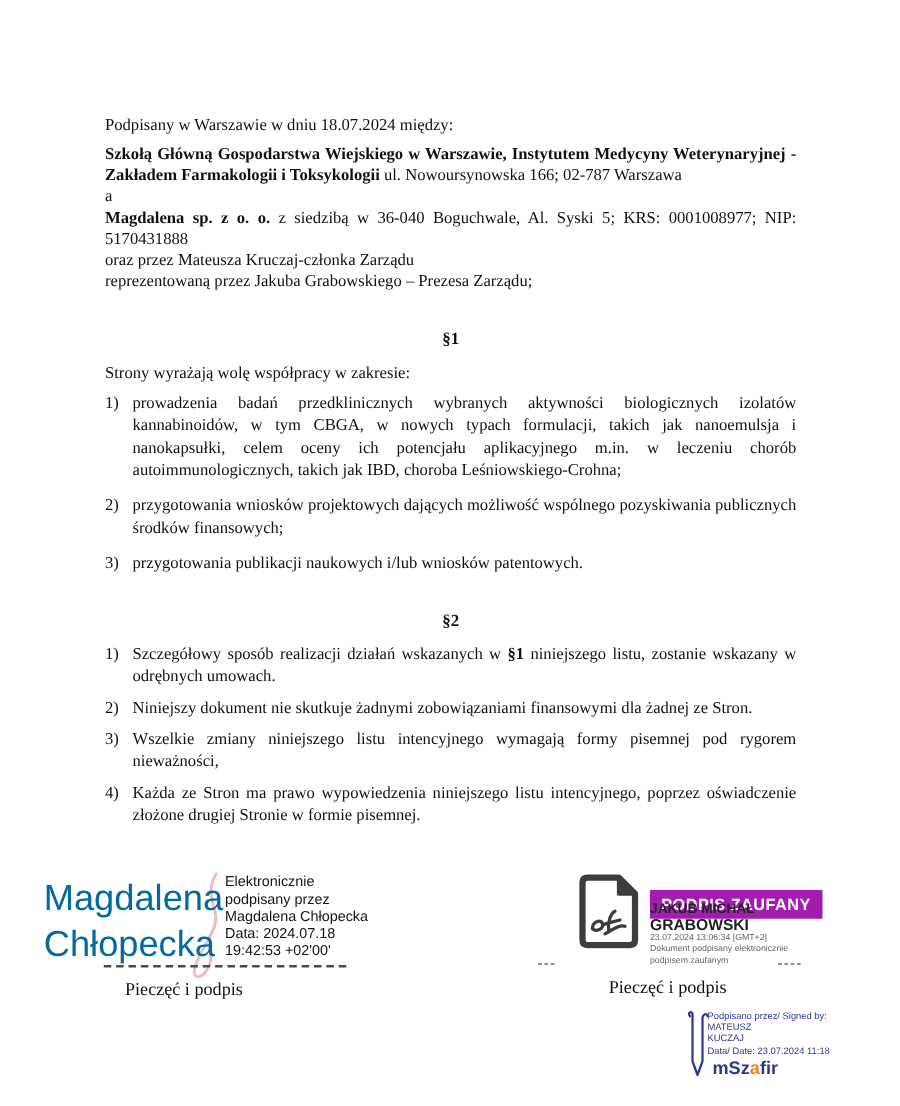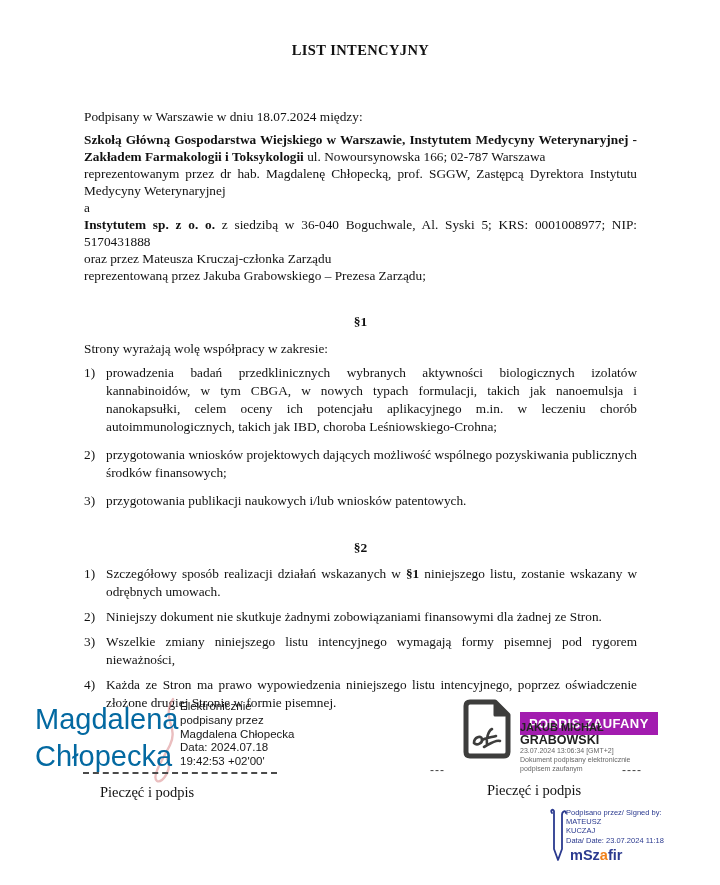--- a/index.html
+++ b/index.html
@@ -73,28 +73,26 @@
     font-family:"Liberation Sans", sans-serif;font-size:14.5px;font-weight:600;color:#2b3a8f;
   }
   .msz-brand .a{color:#f08019;}
 </style>
 </head>
 <body>
 
 <div class="page">
   <div class="content">
 
-    <div class="title">LIST INTENCYJNY</div>
 
     <p class="signed-line">Podpisany w Warszawie w dniu 18.07.2024 między:</p>
 
     <p class="body-p"><span class="b">Szkołą Główną Gospodarstwa Wiejskiego w Warszawie, Instytutem Medycyny Weterynaryjnej - Zakładem Farmakologii i Toksykologii</span><span> ul. Nowoursynowska 166; 02-787 Warszawa</span></p>
-    <p class="body-p">reprezentowanym przez dr hab. Magdalenę Chłopecką, prof. SGGW, Zastępcą Dyrektora Instytutu Medycyny Weterynaryjnej</p>
     <p class="body-p">a</p>
-    <p class="body-p"><span class="b">Instytutem sp. z o. o.</span><span> z siedzibą w 36-040 Boguchwale, Al. Syski 5; KRS: 0001008977; NIP: 5170431888</span></p>
+    <p class="body-p"><span class="b">Magdalena sp. z o. o.</span><span> z siedzibą w 36-040 Boguchwale, Al. Syski 5; KRS: 0001008977; NIP: 5170431888</span></p>
     <p class="body-p">oraz przez Mateusza Kruczaj-członka Zarządu</p>
     <p class="body-p">reprezentowaną przez Jakuba Grabowskiego – Prezesa Zarządu;</p>
 
     <div class="sec-h">§1</div>
     <p class="lead">Strony wyrażają wolę współpracy w zakresie:</p>
 
     <div class="li">
       <span class="num">1)</span>
       <span class="txt">prowadzenia badań przedklinicznych wybranych aktywności biologicznych izolatów kannabinoidów, w tym CBGA, w nowych typach formulacji, takich jak nanoemulsja i nanokapsułki, celem oceny ich potencjału aplikacyjnego m.in. w leczeniu chorób autoimmunologicznych, takich jak IBD, choroba Leśniowskiego-Crohna;</span>
     </div>

